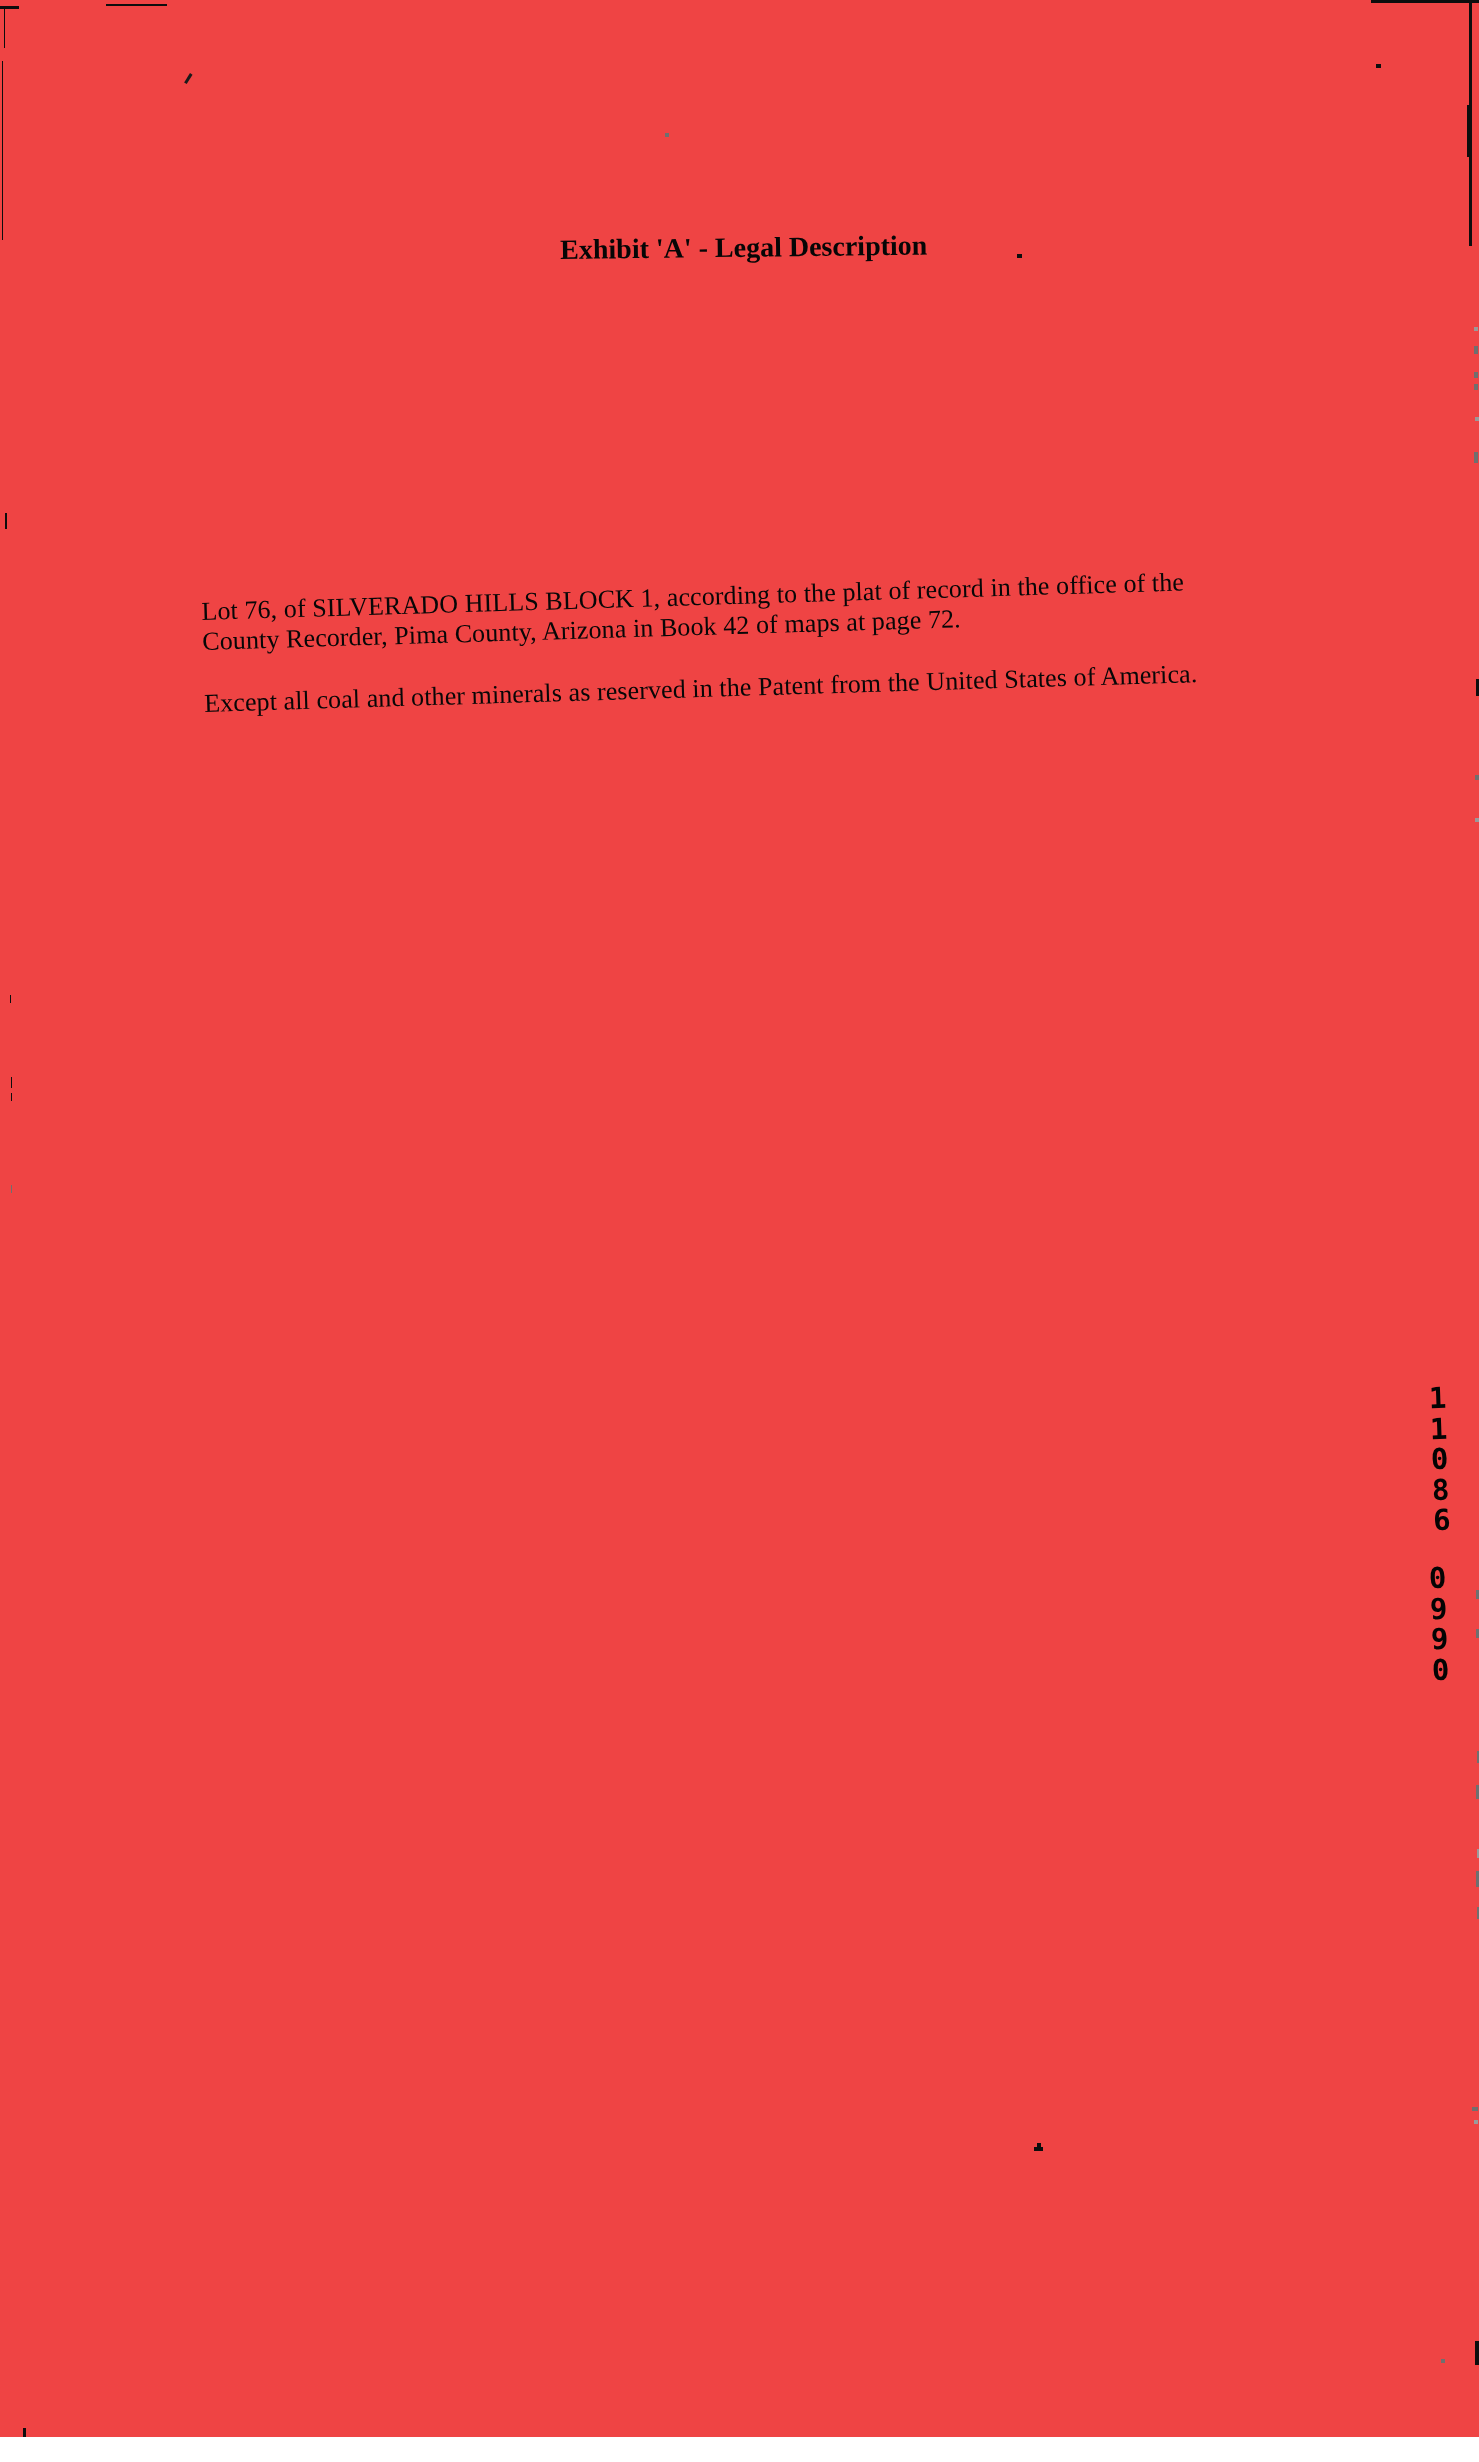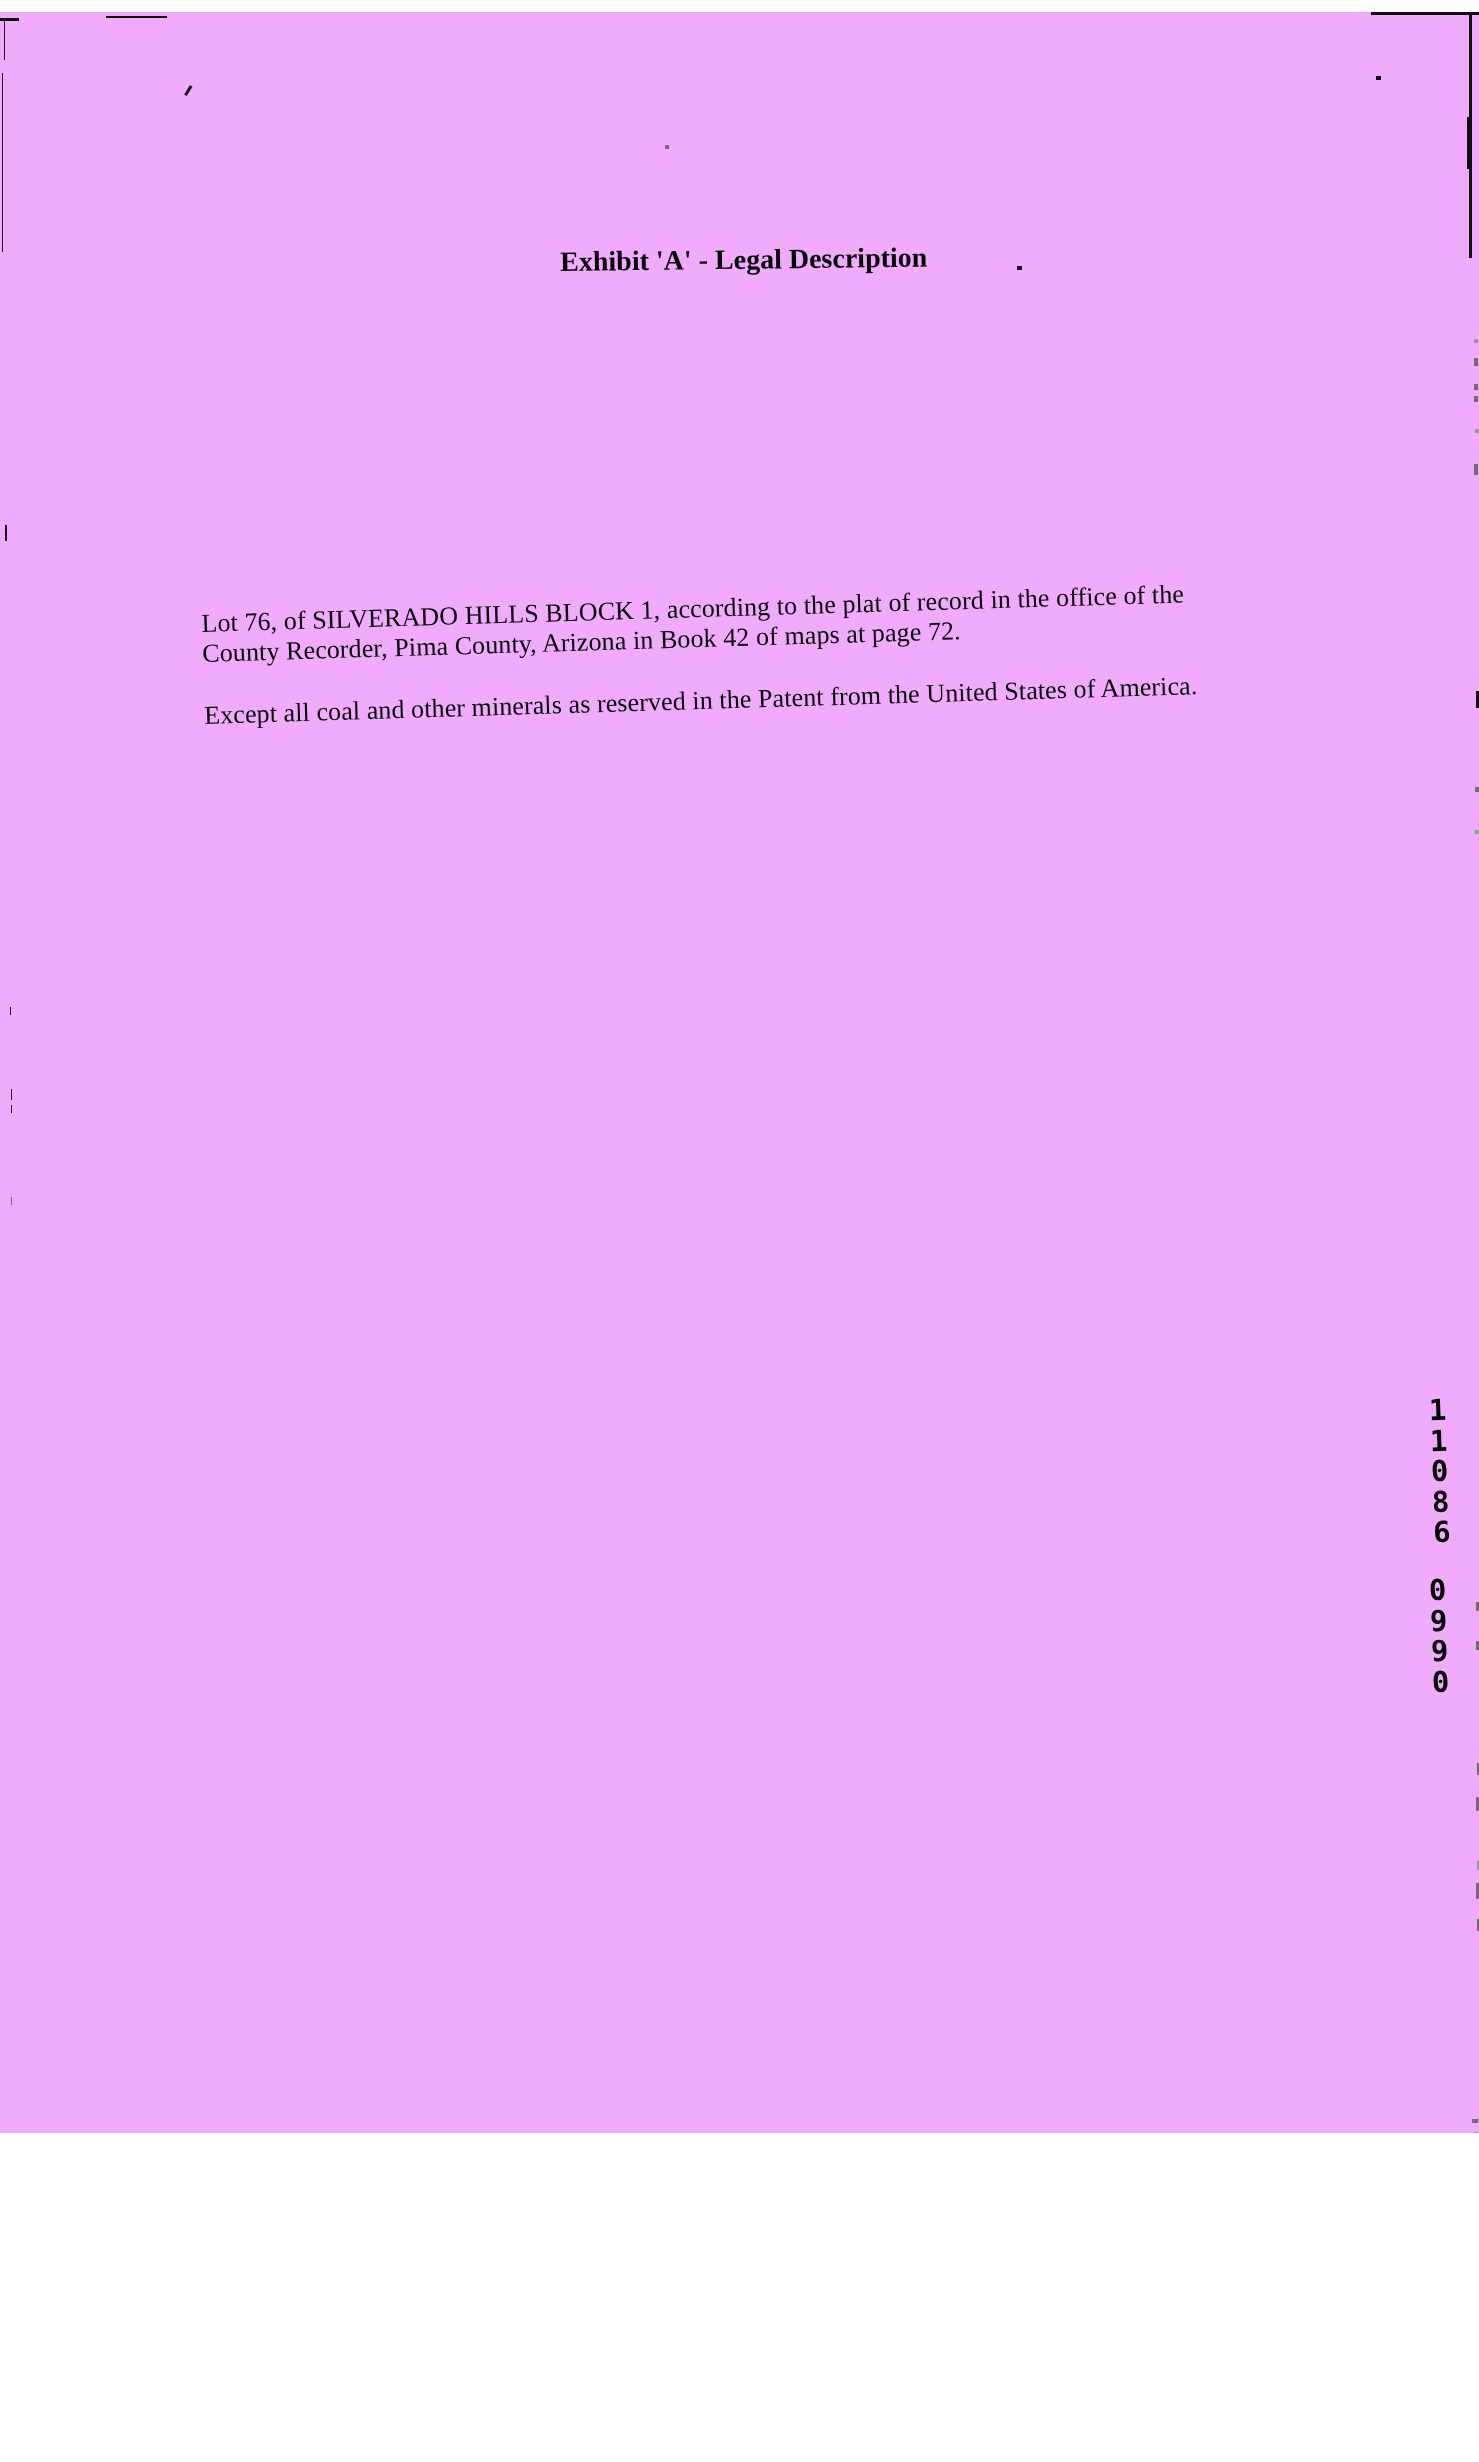--- a/index.html
+++ b/index.html
@@ -1,24 +1,23 @@
 <!DOCTYPE html>
 <html style="font-size:14px"><head>
 <meta charset="utf-8">
 <style>
   html, body { margin: 0; padding: 0; background: #ffffff; }
   .page {
     position: relative;
     width: 1479px;
-    height: 2121px;
-    background: #f0abfc;
+    height: 2437px;
+    background: #ef4444;
     overflow: hidden;
     font-family: "Liberation Serif", "DejaVu Serif", serif;
     color: #0a0a0a;
-    margin-top: 12px;
   }
 
   
   .doc-title {
     position: absolute;
     left: 560px;
     top: 234px;
     font-size: 28px;
     font-weight: bold;
     white-space: nowrap;

